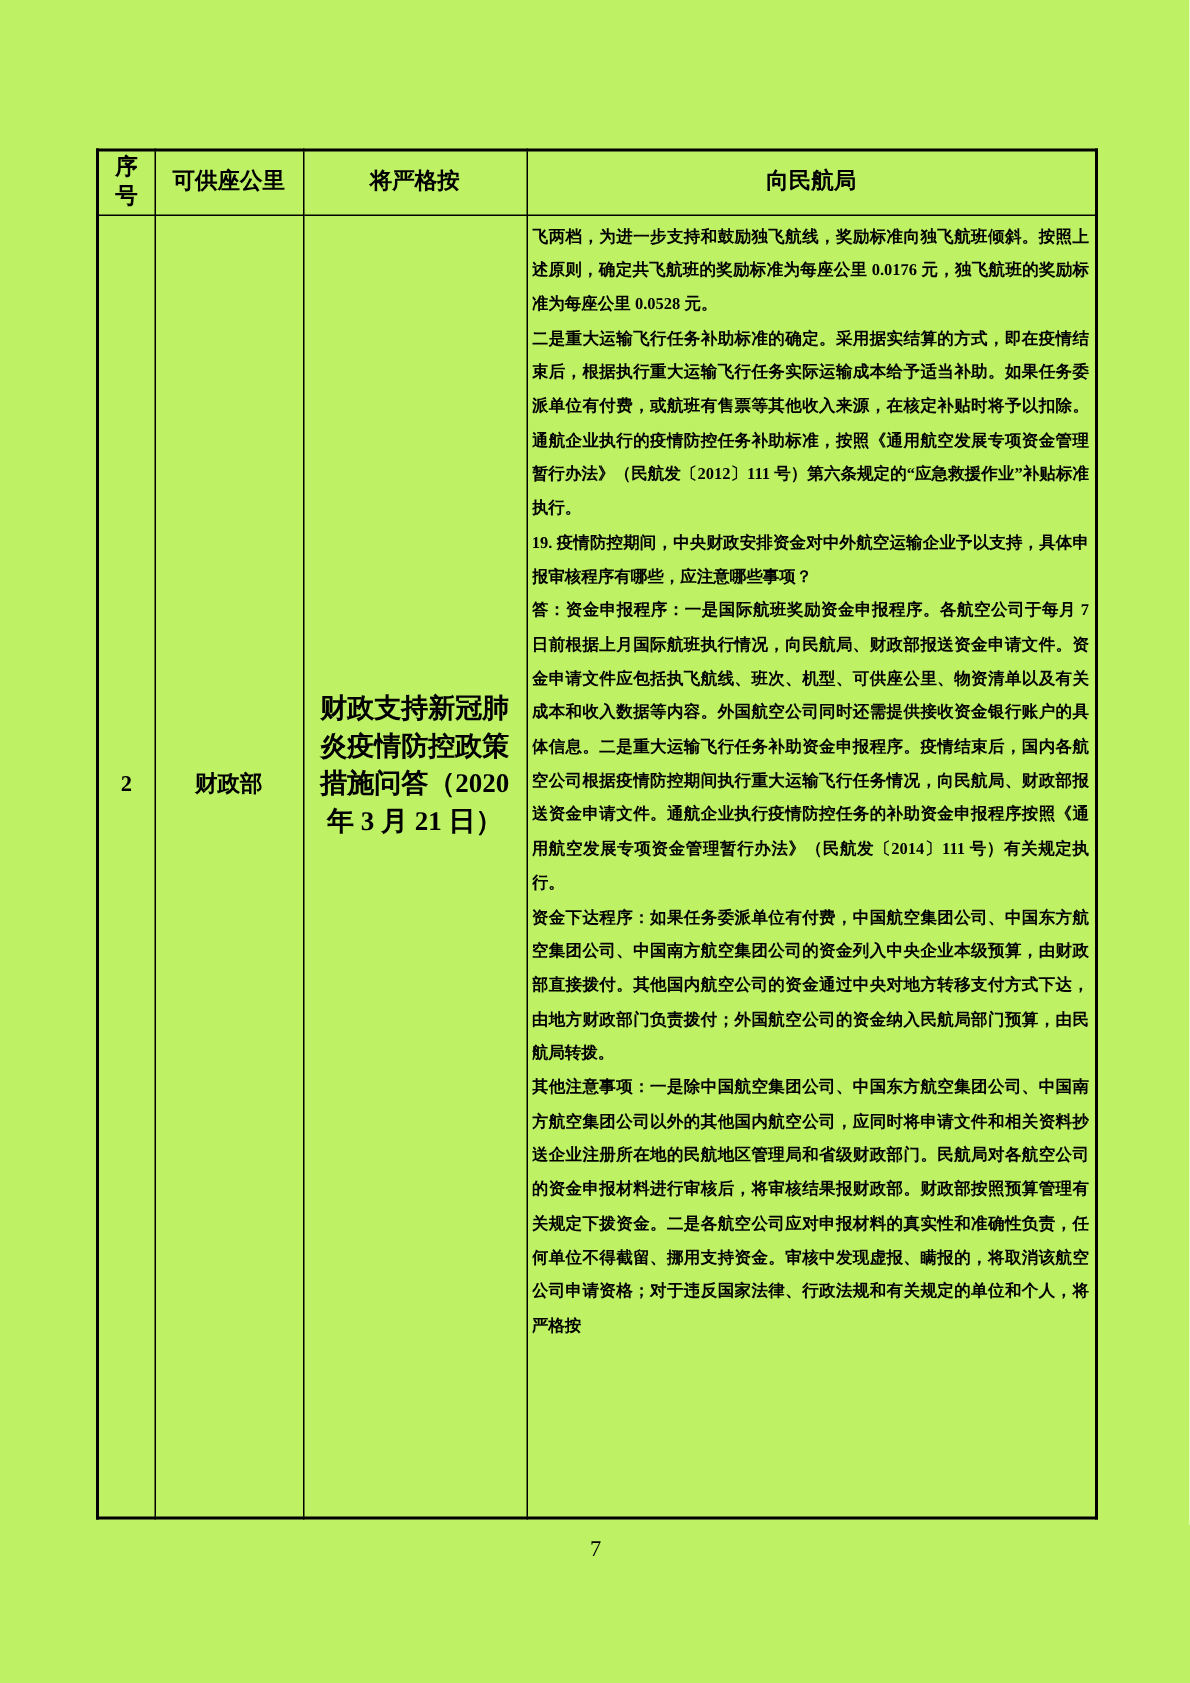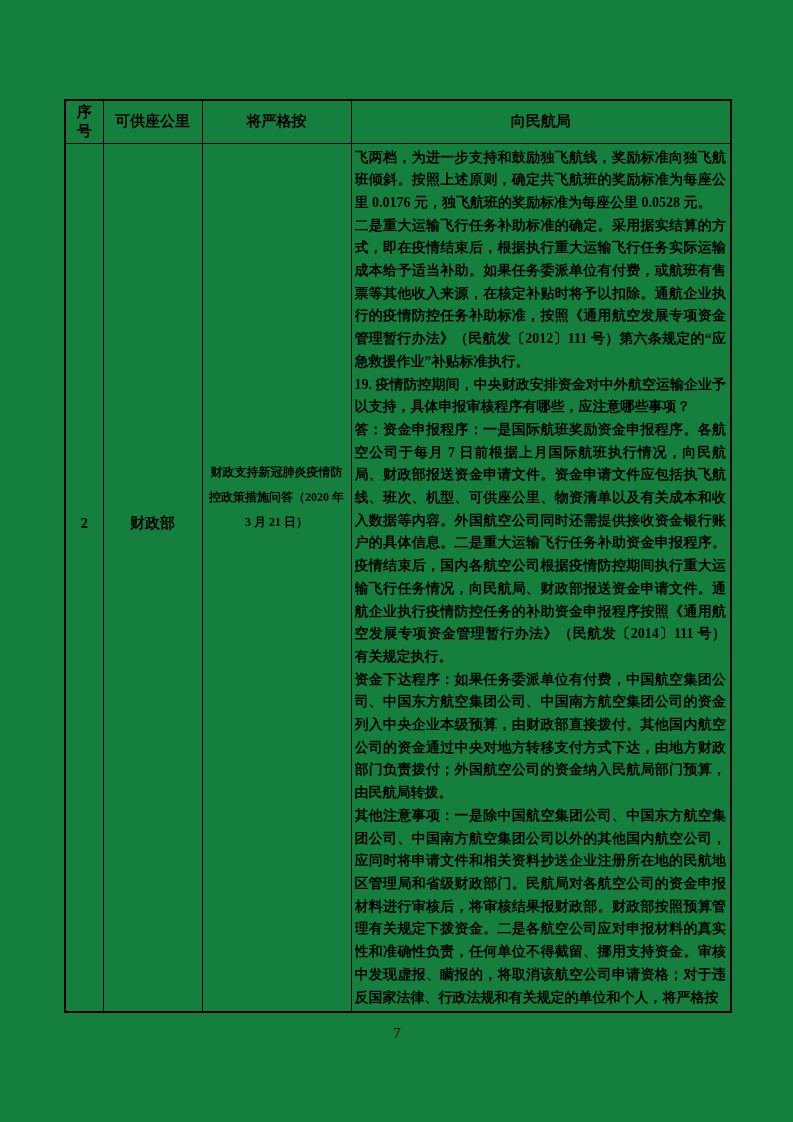--- a/index.html
+++ b/index.html
@@ -6,21 +6,21 @@
   html, body {
     margin: 0; padding: 0;
     width: 793px; height: 1122px;
     background: #ffffff;
     font-family: "Liberation Serif", serif;
     color: #000000;
   }
   .page {
     position: relative;
     width: 793px; height: 1122px;
-    background: #15803d;
+    background: #bef264;
     overflow: hidden;
   }
   table.doc-table {
     position: absolute;
     left: 64px; top: 99px;
     width: 666px;
     border-collapse: collapse;
     table-layout: fixed;
     border: 2px solid #000;
   }
@@ -45,32 +45,32 @@
   }
   .doc-table tbody td { vertical-align: top; }
   td.cell-serial, td.cell-agency {
     text-align: center;
     font-size: 15px;
     padding-top: 368px;
     line-height: 22px;
   }
   td.cell-docname {
     text-align: center;
-    font-size: 12px;
+    font-size: 18px;
     line-height: 25px;
     padding: 316px 4px 0 4px;
   }
   td.cell-content { padding: 3px 4px 0 3px; }
   .content-box {
     height: 864px;
     overflow: hidden;
   }
   .content-box p {
     margin: 0;
-    font-size: 14px;
+    font-size: 11px;
     line-height: 22.7px;
     text-align: justify;
     text-justify: inter-ideograph;
     word-break: break-all;
   }
   .page-number {
     position: absolute;
     left: 64px; top: 1025px;
     width: 666px;
     text-align: center;

